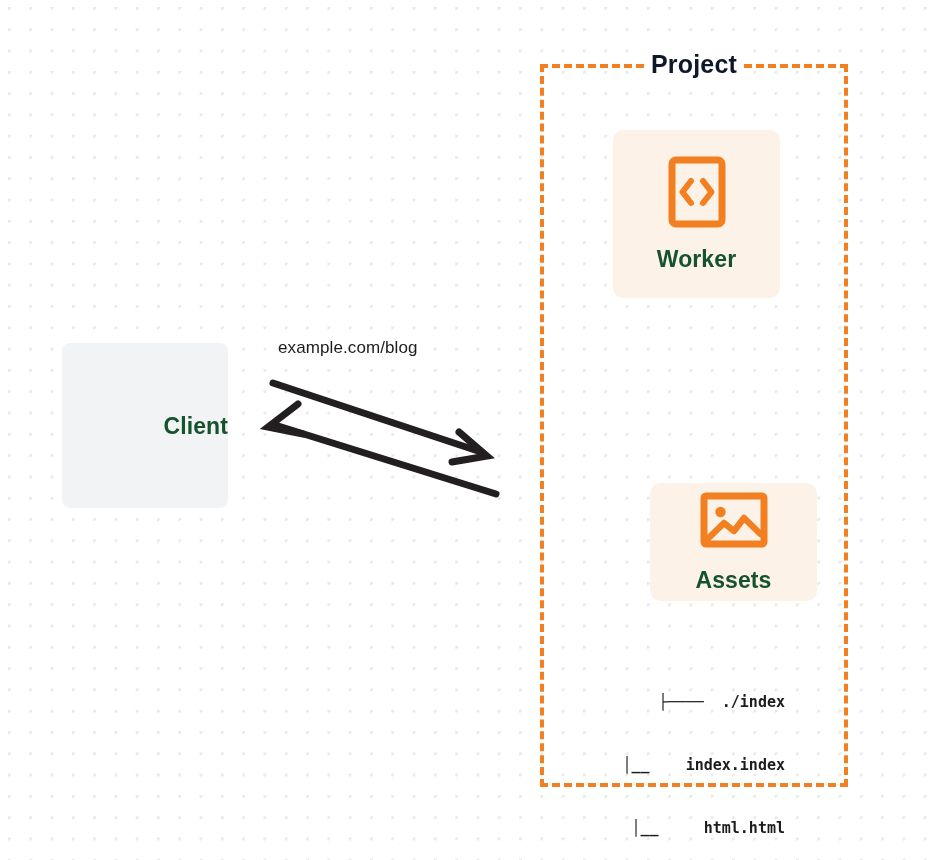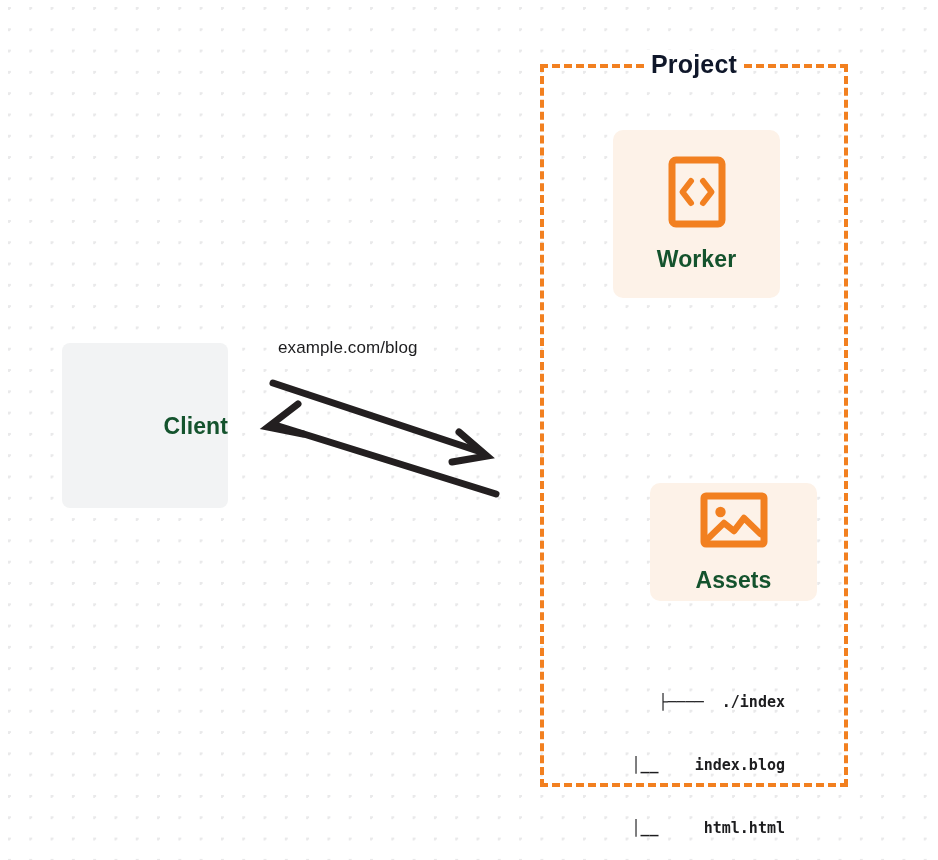--- a/index.html
+++ b/index.html
@@ -173,21 +173,21 @@
         <rect x="4" y="5" width="60" height="48" rx="2" ry="2" fill="none" stroke="#f28020" stroke-width="7"></rect>
         <circle cx="20.5" cy="21" r="5.2" fill="#f28020"></circle>
         <path d="M 7.5 48 L 24 32 L 34 40 L 44 27 L 60.5 43" fill="none" stroke="#f28020" stroke-width="6.5" stroke-linecap="round" stroke-linejoin="round"></path>
       </svg>
     </span>
     <span class="node-label">Assets</span>
   </div>
 
   <div id="asset-file-tree">
     <span class="tree-row">├────  ./index</span>
-    <span class="tree-row">   │__    index.blog</span>
+    <span class="tree-row">   │__    index.index</span>
     <span class="tree-row">   │__     html.html</span>
     
   </div>
 
   <div id="client-node">
     <span class="node-label">Client</span>
   </div>
 
   <svg id="arrow-layer" viewBox="0 0 938 860" xmlns="http://www.w3.org/2000/svg">
 

